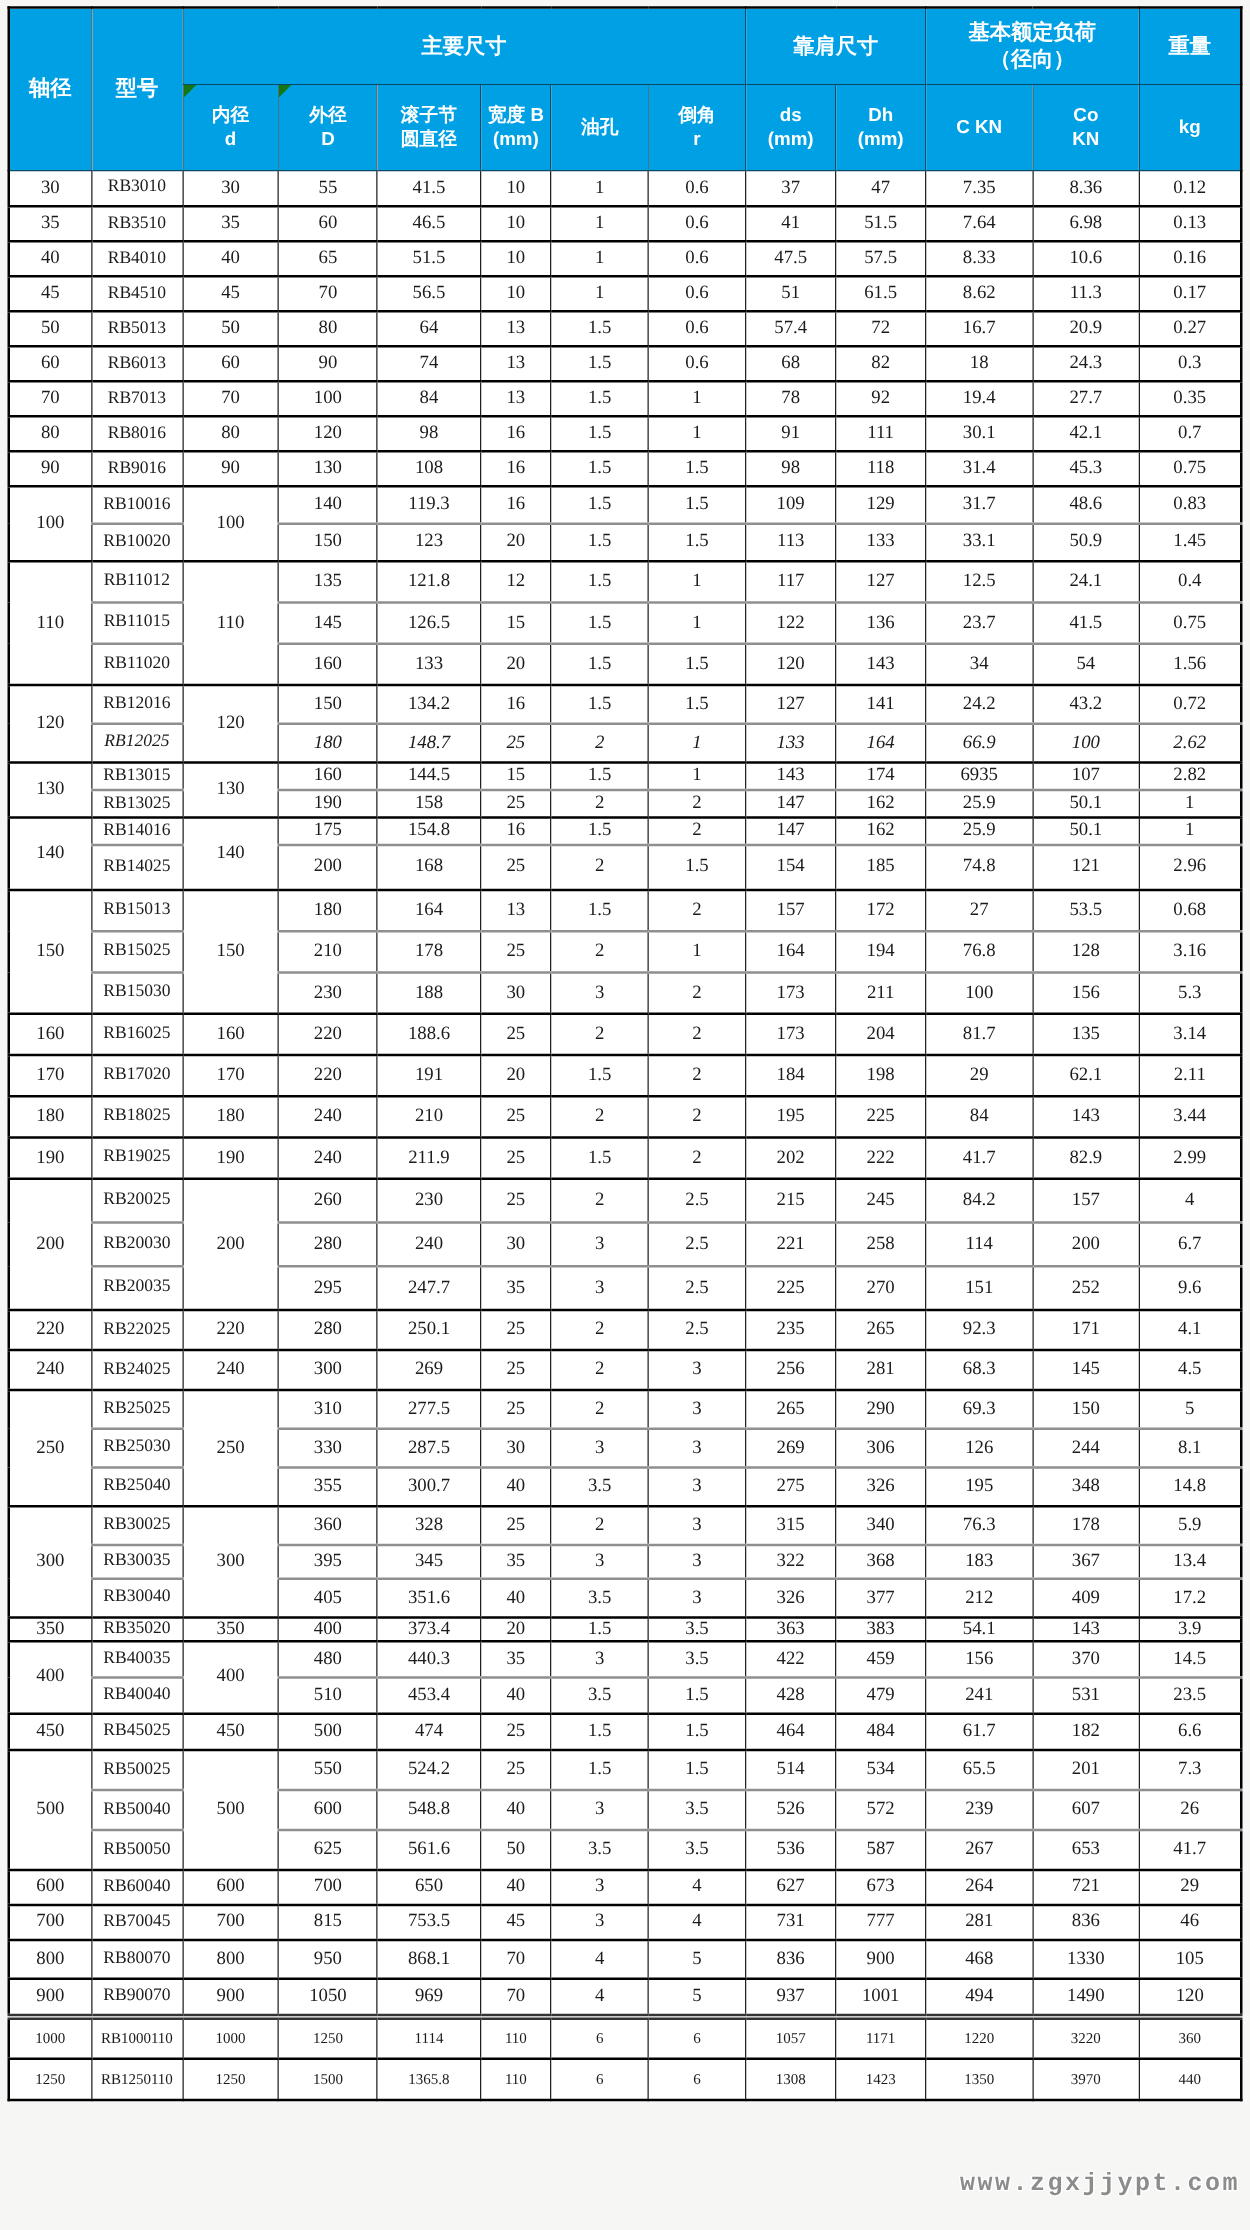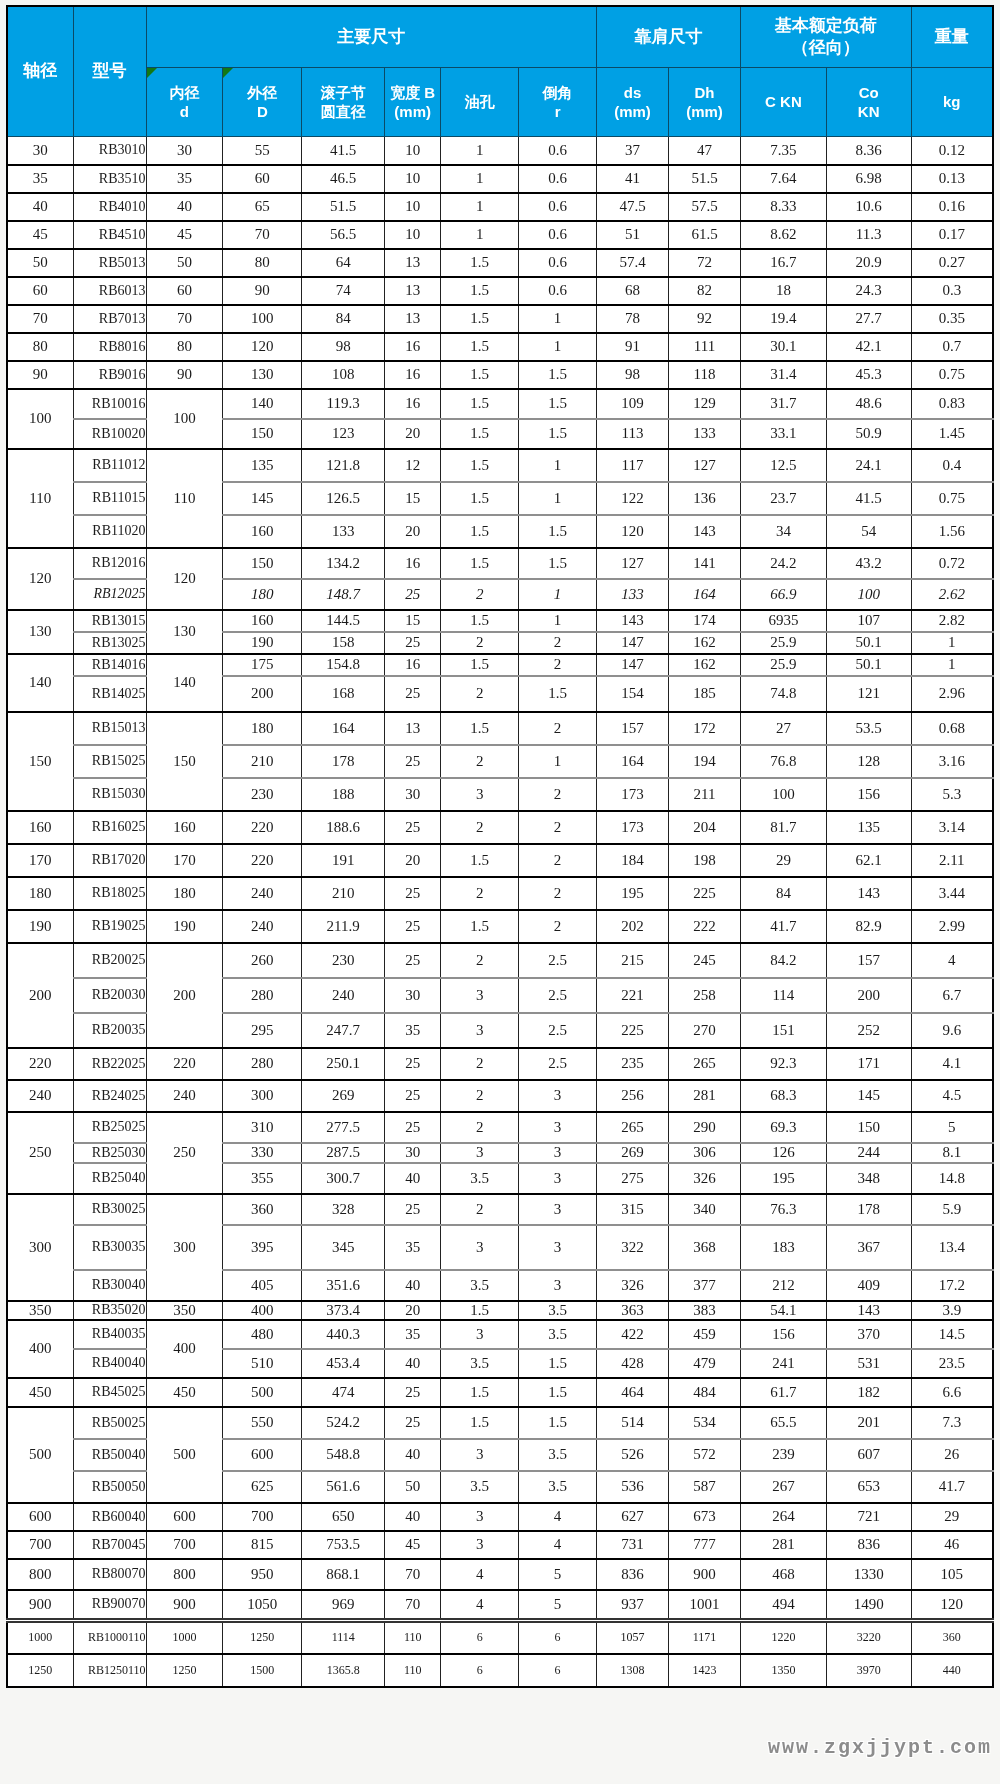--- a/index.html
+++ b/index.html
@@ -26,21 +26,21 @@
     font-family:"Liberation Sans","DejaVu Sans",sans-serif;
     position:relative; overflow:hidden;
   }
   tr.h1 th { font-size:17px; height:60px; }
   tr.h2 th { font-size:15px; height:68px; }
   td {
     border:1px solid #222; text-align:center;
     font-size:15px; color:#1b1b1b; padding:0;
     overflow:hidden; white-space:nowrap;
   }
-  td.cell-model { font-size:14px;text-align:right; }
+  td.cell-model { font-size:14px; }
   tr.group-start td { border-top:2px solid #000; }
   tr.inner td { border-top:2px solid #8f8f8f; }
   tr.section-break td { border-top:5px double #333; }
   tr.small-font td { font-size:12px; }
   th.flag::before {
     content:""; position:absolute; top:0; left:0;
     border:5px solid transparent;
     border-top-color:#137813; border-left-color:#137813;
   }
   .watermark {
@@ -592,21 +592,21 @@
           <td>277.5</td>
           <td>25</td>
           <td>2</td>
           <td>3</td>
           <td>265</td>
           <td>290</td>
           <td>69.3</td>
           <td>150</td>
           <td>5</td>
         </tr>
-        <tr class="inner" style="height: 20px; padding-left: 12px;">
+        <tr class="inner" style="height: 31px; padding-left: 12px;">
           <td class="cell-model">RB25030</td>
           <td>330</td>
           <td>287.5</td>
           <td>30</td>
           <td>3</td>
           <td>3</td>
           <td>269</td>
           <td>306</td>
           <td>126</td>
           <td>244</td>
@@ -633,21 +633,21 @@
           <td>328</td>
           <td>25</td>
           <td>2</td>
           <td>3</td>
           <td>315</td>
           <td>340</td>
           <td>76.3</td>
           <td>178</td>
           <td>5.9</td>
         </tr>
-        <tr class="inner" style="height: 45px;">
+        <tr class="inner" style="height: 27px;">
           <td class="cell-model">RB30035</td>
           <td>395</td>
           <td>345</td>
           <td>35</td>
           <td>3</td>
           <td>3</td>
           <td>322</td>
           <td>368</td>
           <td>183</td>
           <td>367</td>

